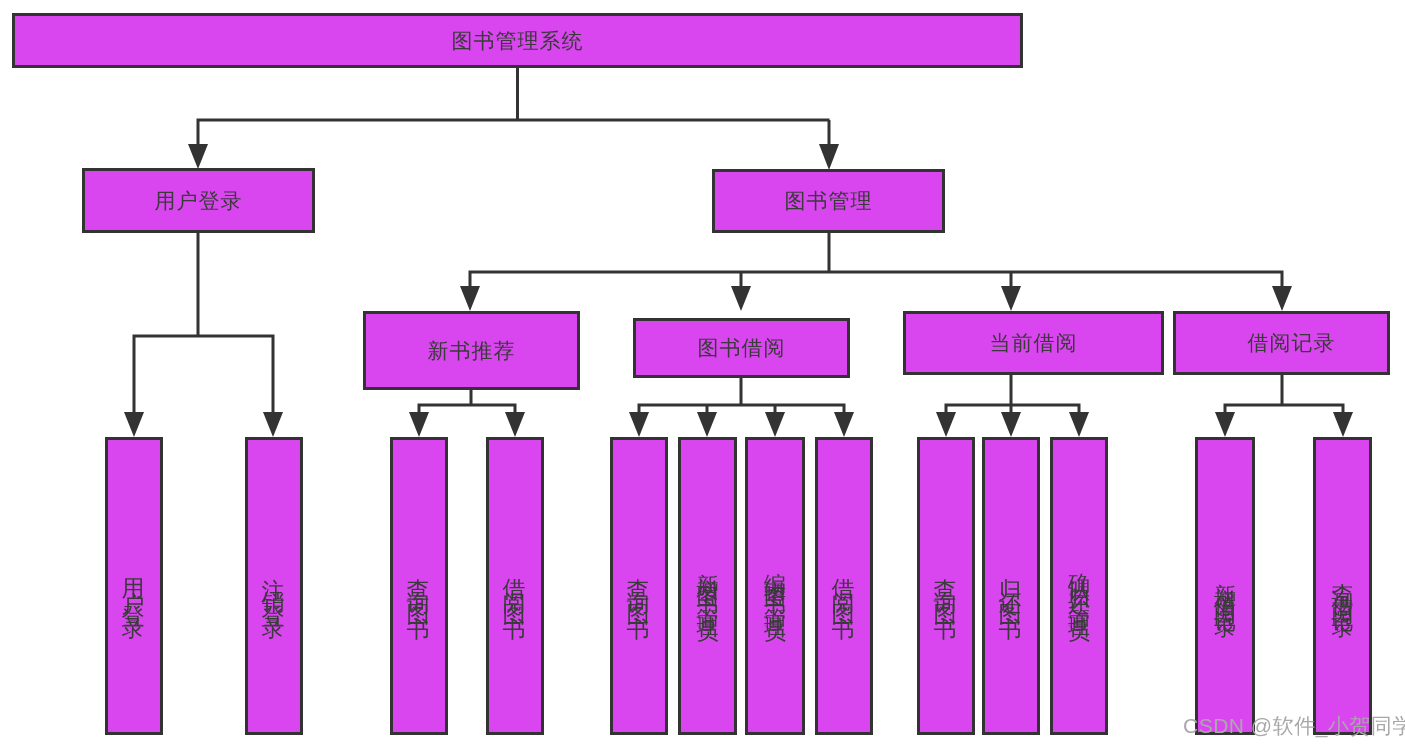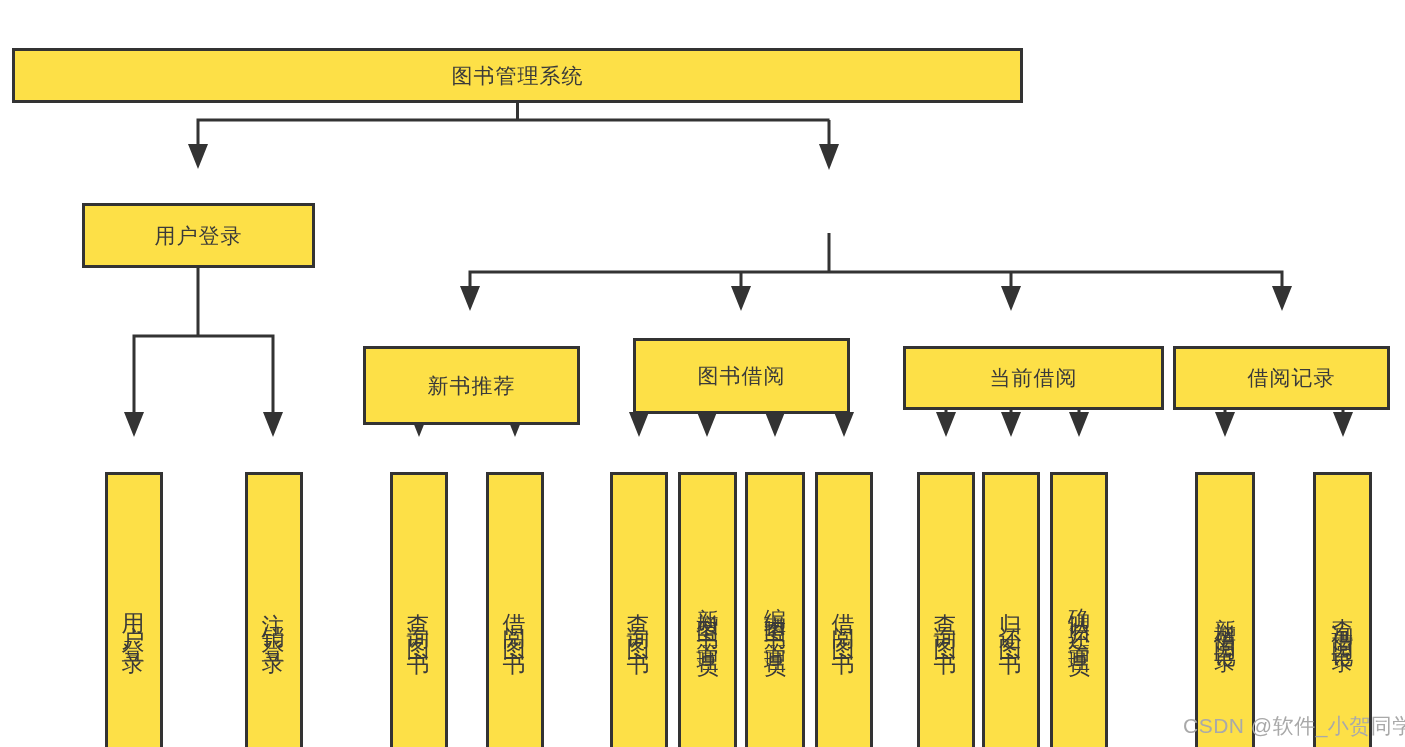--- a/index.html
+++ b/index.html
@@ -1,37 +1,36 @@
 <!DOCTYPE html>
 <html><head>
 <meta charset="utf-8">
 <style>
   html,body{margin:0;padding:0;background:#ffffff;}
   .canvas{
     position:relative;width:1405px;height:747px;background:#ffffff;
     font-family:"Liberation Sans",sans-serif;color:#3a3a3a;overflow:hidden;
   }
   .box{
-    position:absolute;box-sizing:border-box;background:#fde047;
+    position:absolute;box-sizing:border-box;background:#d946ef;
     border:3px solid #333333;display:flex;align-items:center;justify-content:center;
     text-align:center;
-    margin-top:35px;
   }
   .h{font-size:21px;letter-spacing:1px;}
   .v{
     writing-mode:vertical-rl;text-orientation:mixed;
     font-size:23px;letter-spacing:13px;
   }
   .v.long{letter-spacing:7px;font-size:22px;}
   
   .n-root{left:12px;top:13px;width:1011px;height:55px;}
   .n-user-login{left:82px;top:168px;width:233px;height:65px;}
   .n-book-mgmt{left:712px;top:169px;width:233px;height:64px;}
   .n-new-book{left:363px;top:311px;width:217px;height:79px;}
-  .n-book-borrow{left:633px;top:303px;width:217px;height:76px;}
+  .n-book-borrow{left:633px;top:318px;width:217px;height:60px;}
   .n-cur-borrow{left:903px;top:311px;width:261px;height:64px;}
   .n-borrow-rec{left:1173px;top:311px;width:217px;height:64px;padding-left:20px;}
   .lf{top:437px;height:298px;}
   .l1{left:105px;width:58px;}
   .l2{left:245px;width:58px;}
   .l3{left:390px;width:58px;}
   .l4{left:486px;width:58px;}
   .l5{left:610px;width:58px;}
   .l6{left:678px;width:59px;}
   .l7{left:745px;width:60px;}
@@ -95,20 +94,21 @@
       <path d="M1069,412 L1089,412 L1079,437 Z"></path>
 
       <path d="M1215,412 L1235,412 L1225,437 Z"></path>
         <path d="M1333,412 L1353,412 L1343,437 Z"></path>
     </g>
   </svg>
 
   <div class="box h n-root">图书管理系统</div>
 
   <div class="box h n-user-login">用户登录</div>
+  <div class="box h n-book-mgmt">图书管理</div>
 
   <div class="box h n-new-book">新书推荐</div>
   <div class="box h n-book-borrow">图书借阅</div>
   <div class="box h n-cur-borrow">当前借阅</div>
   <div class="box h n-borrow-rec">借阅记录</div>
 
   <div class="box v lf l1">用户登录</div>
   <div class="box v lf l2">注销登录</div>
   <div class="box v lf l3">查询图书</div>
   <div class="box v lf l4">借阅图书</div>

